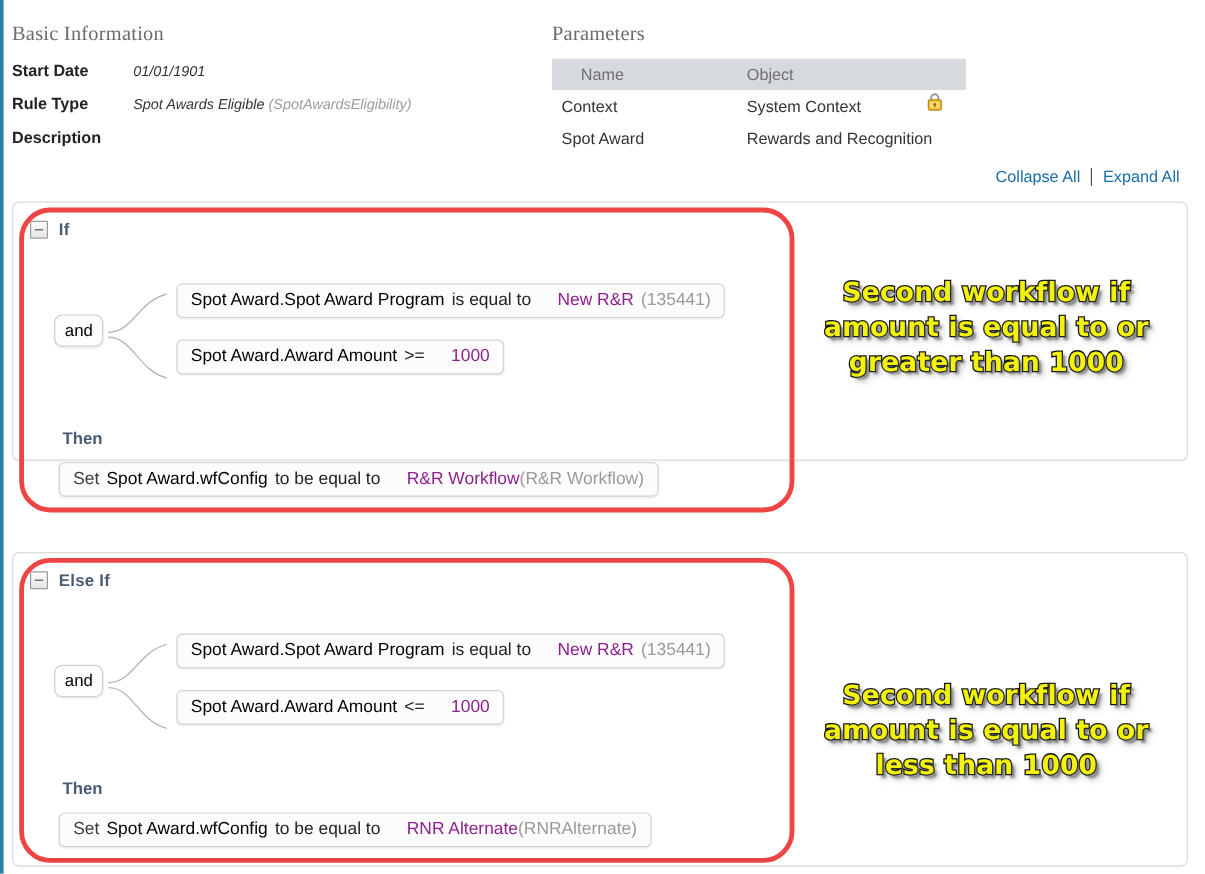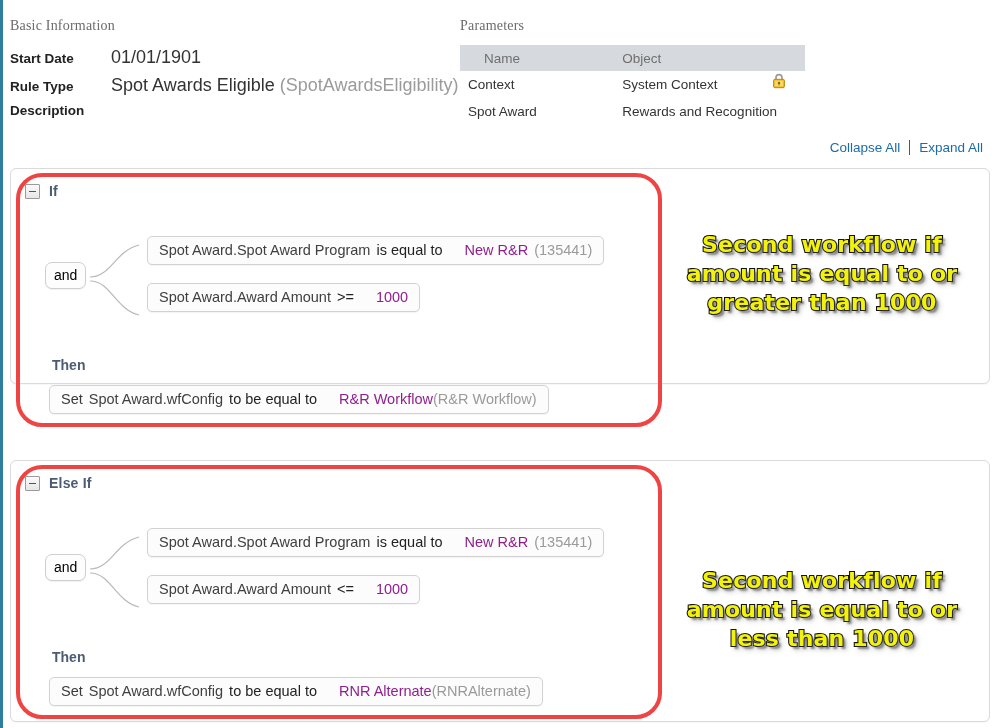--- a/index.html
+++ b/index.html
@@ -35,21 +35,21 @@
   
   .header-area {
     position: absolute;
     left: 0;
     top: 0;
     width: 1004px;
     height: 168px;
   }
   .section-title {
     font-family: "Liberation Serif", serif;
-    font-size: 14px;
+    font-size: 17px;
     color: #6b6b6b;
     font-weight: normal;
     letter-spacing: 0.2px;
   }
   .basic-info {
     position: absolute;
     left: 10px;
     top: 18px;
     width: 440px;
   }
@@ -62,23 +62,24 @@
     height: 28px;
   }
   .bi-label {
     width: 101px;
     font-weight: bold;
     font-size: 13.5px;
     color: #222222;
     flex: 0 0 101px;
   }
   .bi-value {
-    font-size: 18px;
+    font-size: 12px;
     color: #333333;
     white-space: nowrap;
+    font-style: italic;
   }
   .bi-value .muted {
     color: #9b9b9b;
   }
 
   .params {
     position: absolute;
     left: 460px;
     top: 18px;
     width: 350px;
@@ -237,21 +238,21 @@
     padding: 5px 11px 6px 11px;
     font-size: 14.5px;
     white-space: nowrap;
     box-shadow: 0 1px 1px rgba(0,0,0,0.05);
     box-sizing: border-box;
     cursor: pointer;
   }
   .cond-pill.c0 { top: 7px; }
   .cond-pill.c1 { top: 54px; }
 
-  .fld { color: #404040; }
+  .fld { color: #000000; }
   .op  { color: #222222; }
   .val { color: #8f1f8f; }
   .idnum { color: #9a9a9a; }
   .sp-sm { display: inline-block; width: 6px; }
   .sp-lg { display: inline-block; width: 22px; }
 
   .then-label {
     position: absolute;
     left: 41px;
     top: 188px;

